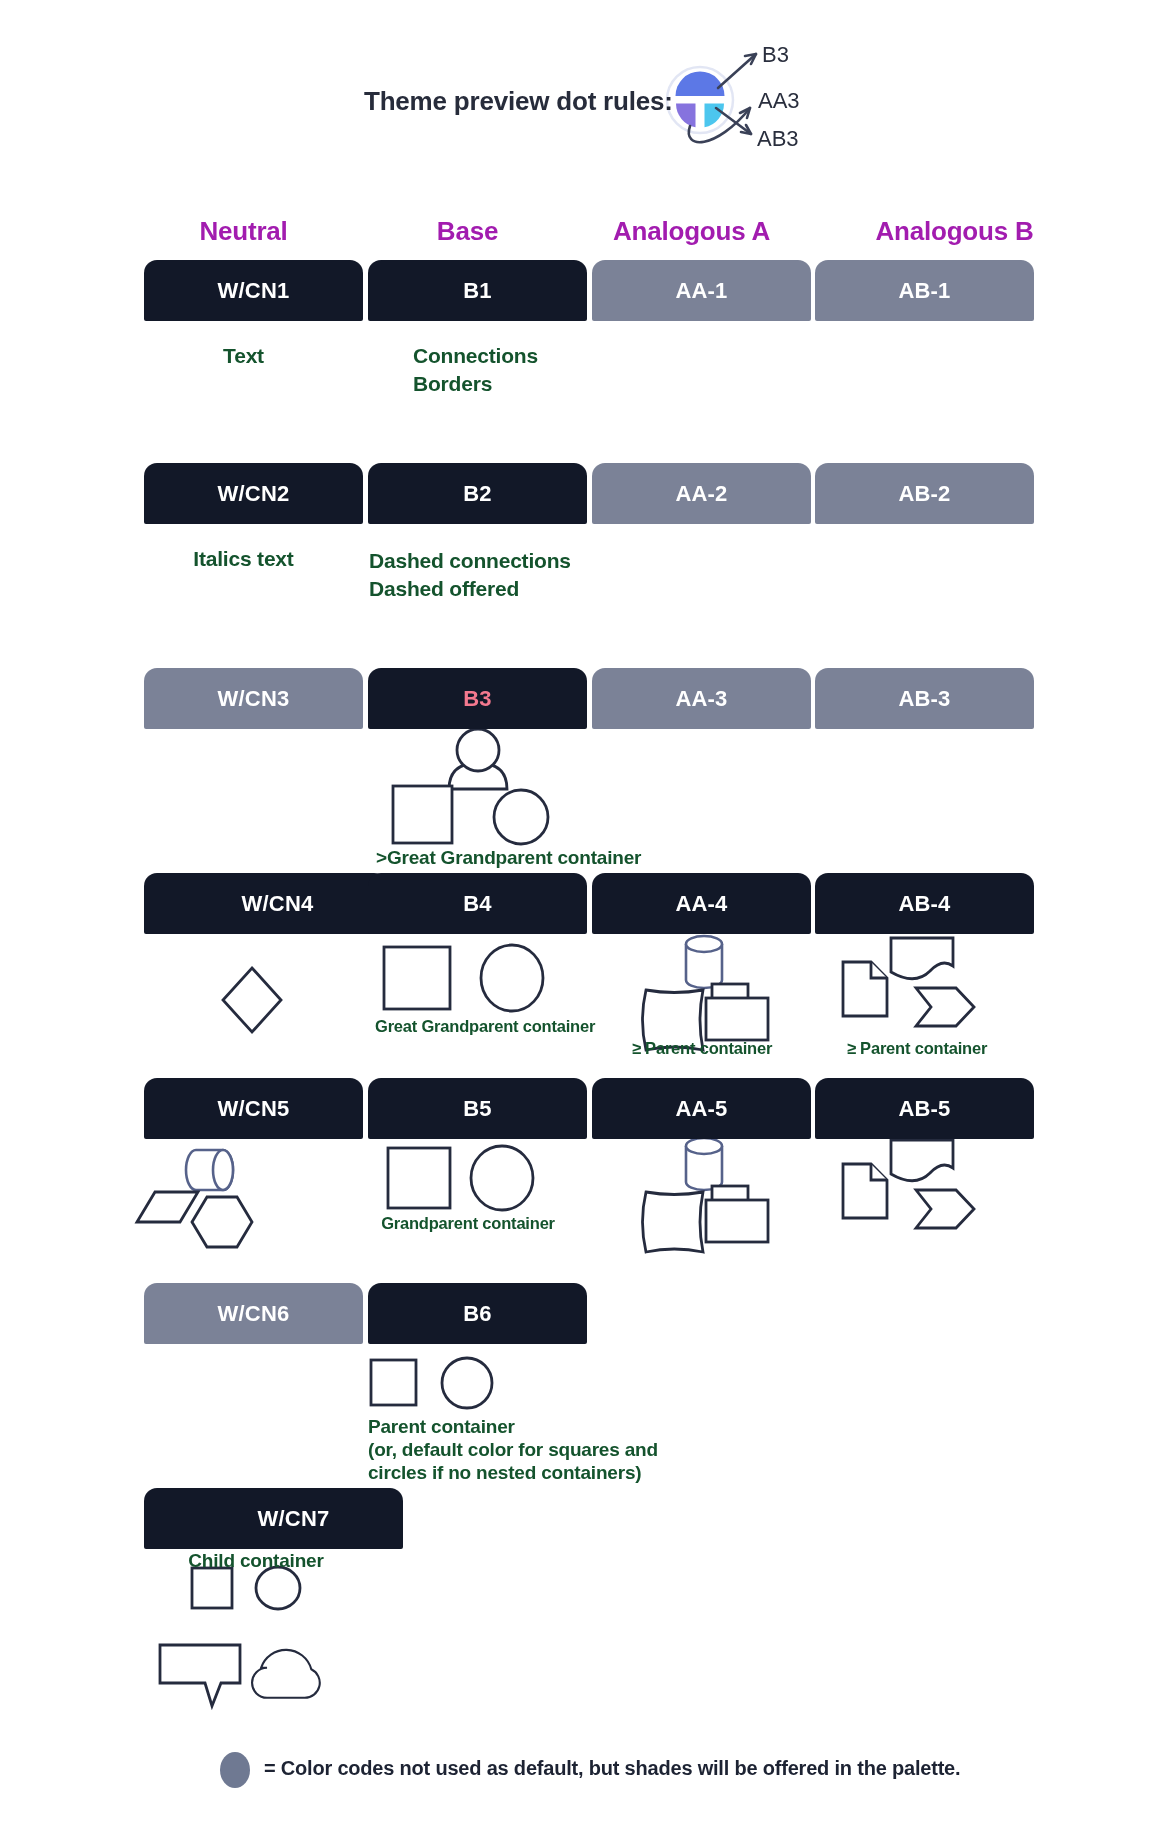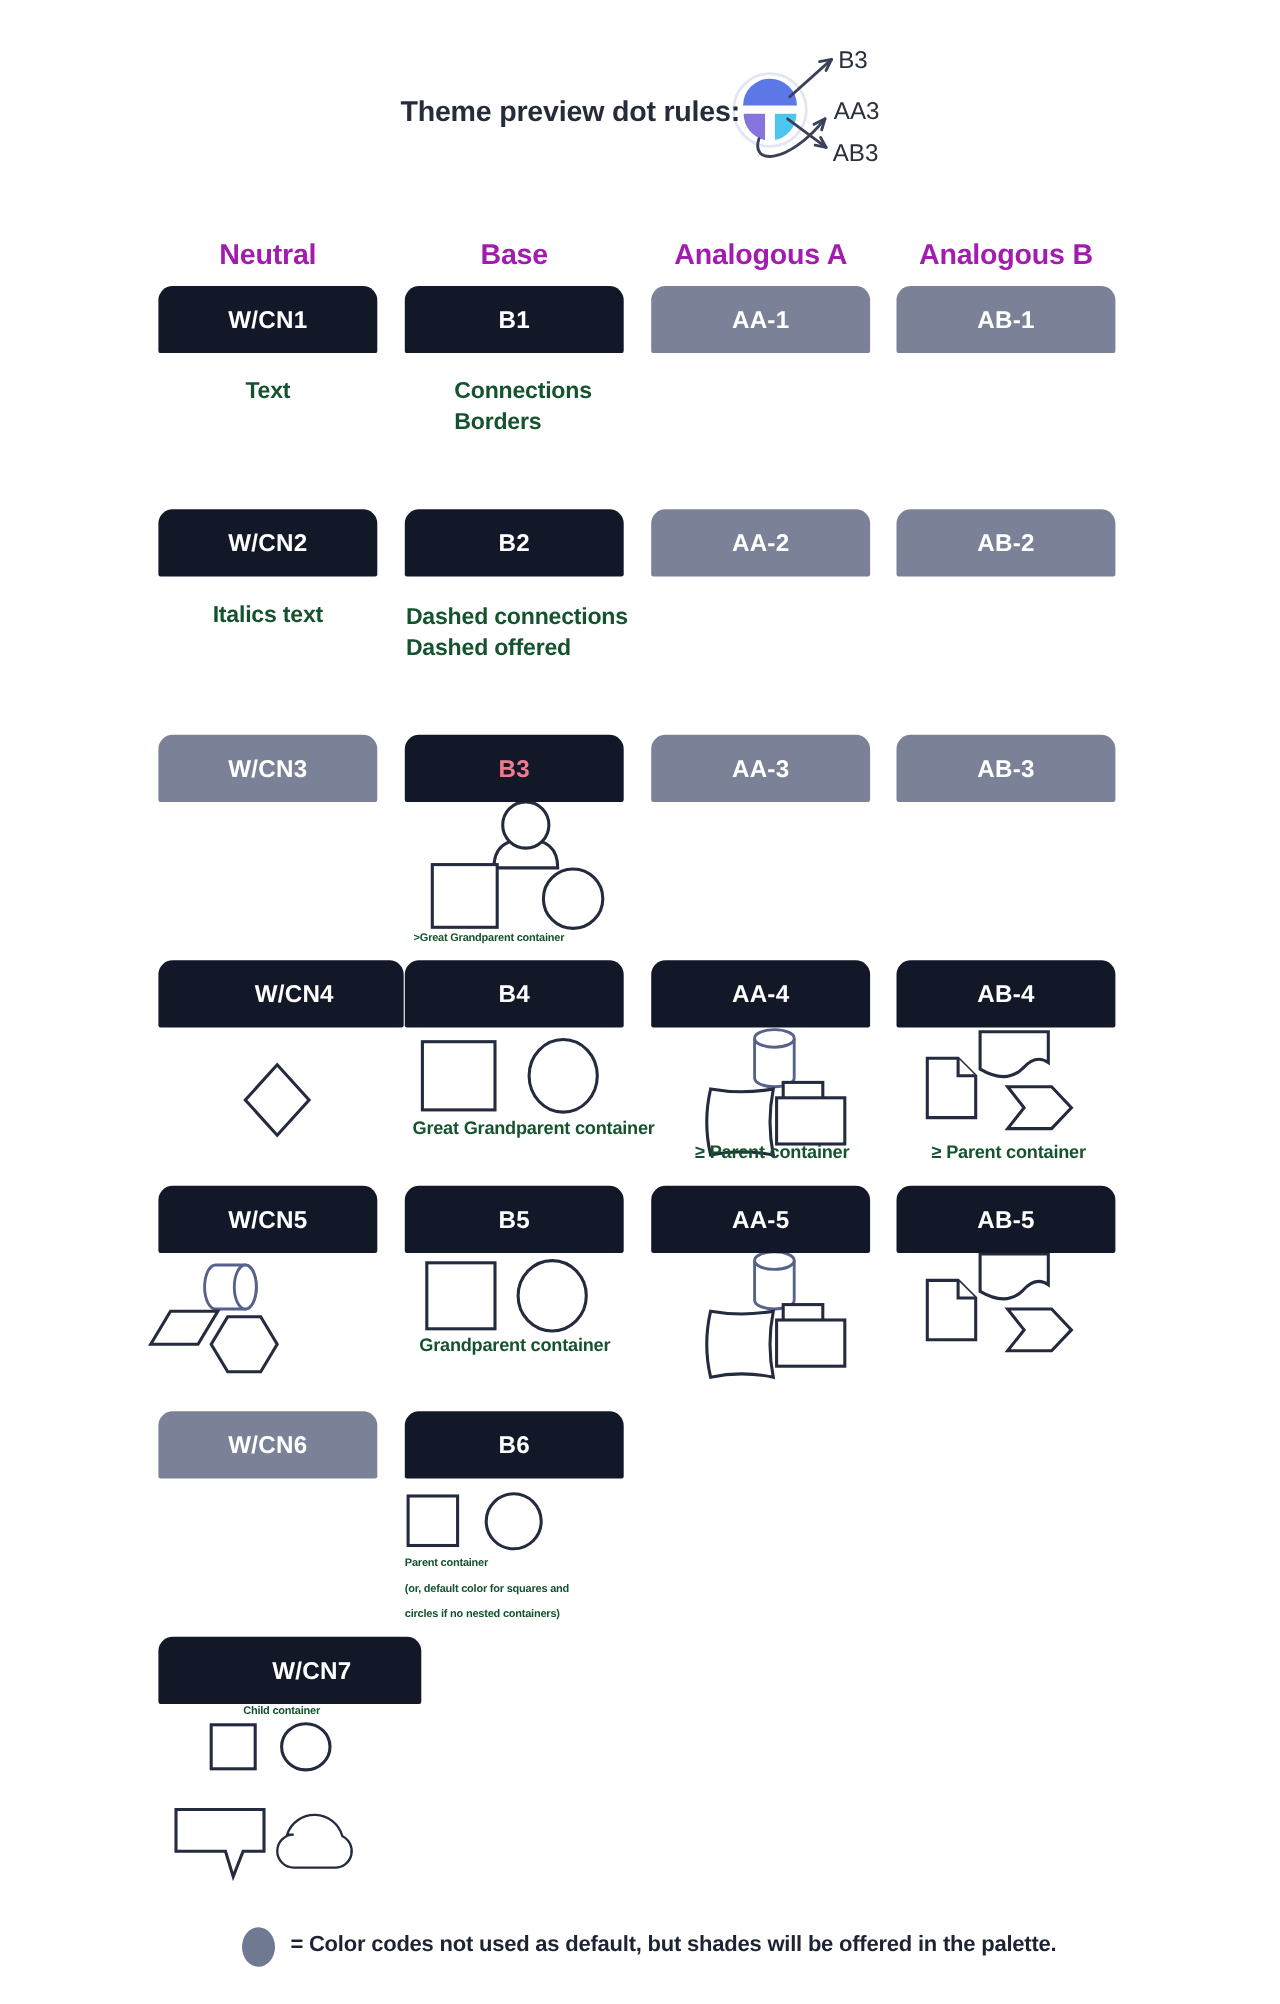--- a/index.html
+++ b/index.html
@@ -5,31 +5,31 @@
   html,body{margin:0;padding:0;background:#ffffff;}
   #canvas{
     position:relative;width:1164px;height:1822px;background:#ffffff;overflow:hidden;
     font-family:"Liberation Sans",sans-serif;color:#20263a;
   }
   .abs{position:absolute;}
   .title{font-size:26px;font-weight:600;color:#272c3b;letter-spacing:-0.2px;white-space:nowrap;}
   .dotlbl{font-size:22px;font-weight:500;color:#2a2f3e;white-space:nowrap;}
   .hdr{width:199px;text-align:center;font-size:26px;font-weight:700;color:#a21caf;letter-spacing:-0.2px;}
   .pill{
-    width:199px;height:61px;border-radius:13px 13px 2px 2px;
+    width:219px;height:61px;border-radius:13px 13px 2px 2px;
     display:flex;align-items:center;justify-content:center;
     font-size:22px;font-weight:700;color:#ffffff;letter-spacing:0.2px;
   }
   .pill.dark{background:#121828;}
   .pill.gray{background:#7b8297;}
   .pill.accent{color:#f4798f;}
   .cap{font-weight:700;color:#14532d;letter-spacing:-0.2px;white-space:nowrap;}
   .cap.lg{font-size:21px;}
   .cap.md{font-size:16.5px;}
-  .cap.sm{font-size:10px;}
+  .cap.sm{font-size:19px;}
   .center{text-align:center;}
   .legend-text{font-size:20px;font-weight:700;color:#1d2333;letter-spacing:-0.2px;white-space:nowrap;}
   svg.overlay{position:absolute;left:0;top:0;pointer-events:none;}
   .shape{fill:#ffffff;stroke:#252b3e;stroke-width:2.8;}
   .shape-slate{fill:#ffffff;stroke:#56628a;stroke-width:2.6;}
   .arrow{fill:none;stroke:#3a4157;stroke-width:2.6;stroke-linecap:round;stroke-linejoin:round;}
 </style>
 </head>
 <body>
 
@@ -132,21 +132,21 @@
   </svg>
 
   <div class="abs title" style="left:364px;top:86px;">Theme preview dot rules:</div>
   <div class="abs dotlbl" style="left:762px;top:42px;">B3</div>
   <div class="abs dotlbl" style="left:758px;top:88px;">AA3</div>
   <div class="abs dotlbl" style="left:757px;top:126px;">AB3</div>
 
   <div class="abs hdr" style="left:144px;top:216px;">Neutral</div>
   <div class="abs hdr" style="left:368px;top:216px;">Base</div>
   <div class="abs hdr" style="left:592px;top:216px;">Analogous A</div>
-  <div class="abs hdr" style="left:815px;top:216px;text-align:center;">Analogous B</div>
+  <div class="abs hdr" style="left:855px;top:216px;text-align:center;">Analogous B</div>
 
   <div class="abs pill dark" style="left:144px;top:260px;">W/CN1</div>
   <div class="abs pill dark" style="left:368px;top:260px;">B1</div>
   <div class="abs pill gray" style="left:592px;top:260px;">AA-1</div>
   <div class="abs pill gray" style="left:815px;top:260px;">AB-1</div>
   <div class="abs cap lg center" style="left:144px;top:344px;width:199px;">Text</div>
   <div class="abs cap lg" style="left:413px;top:344px;">Connections</div>
   <div class="abs cap lg" style="left:413px;top:372px;">Borders</div>
 
   <div class="abs pill dark" style="left:144px;top:463px;">W/CN2</div>

